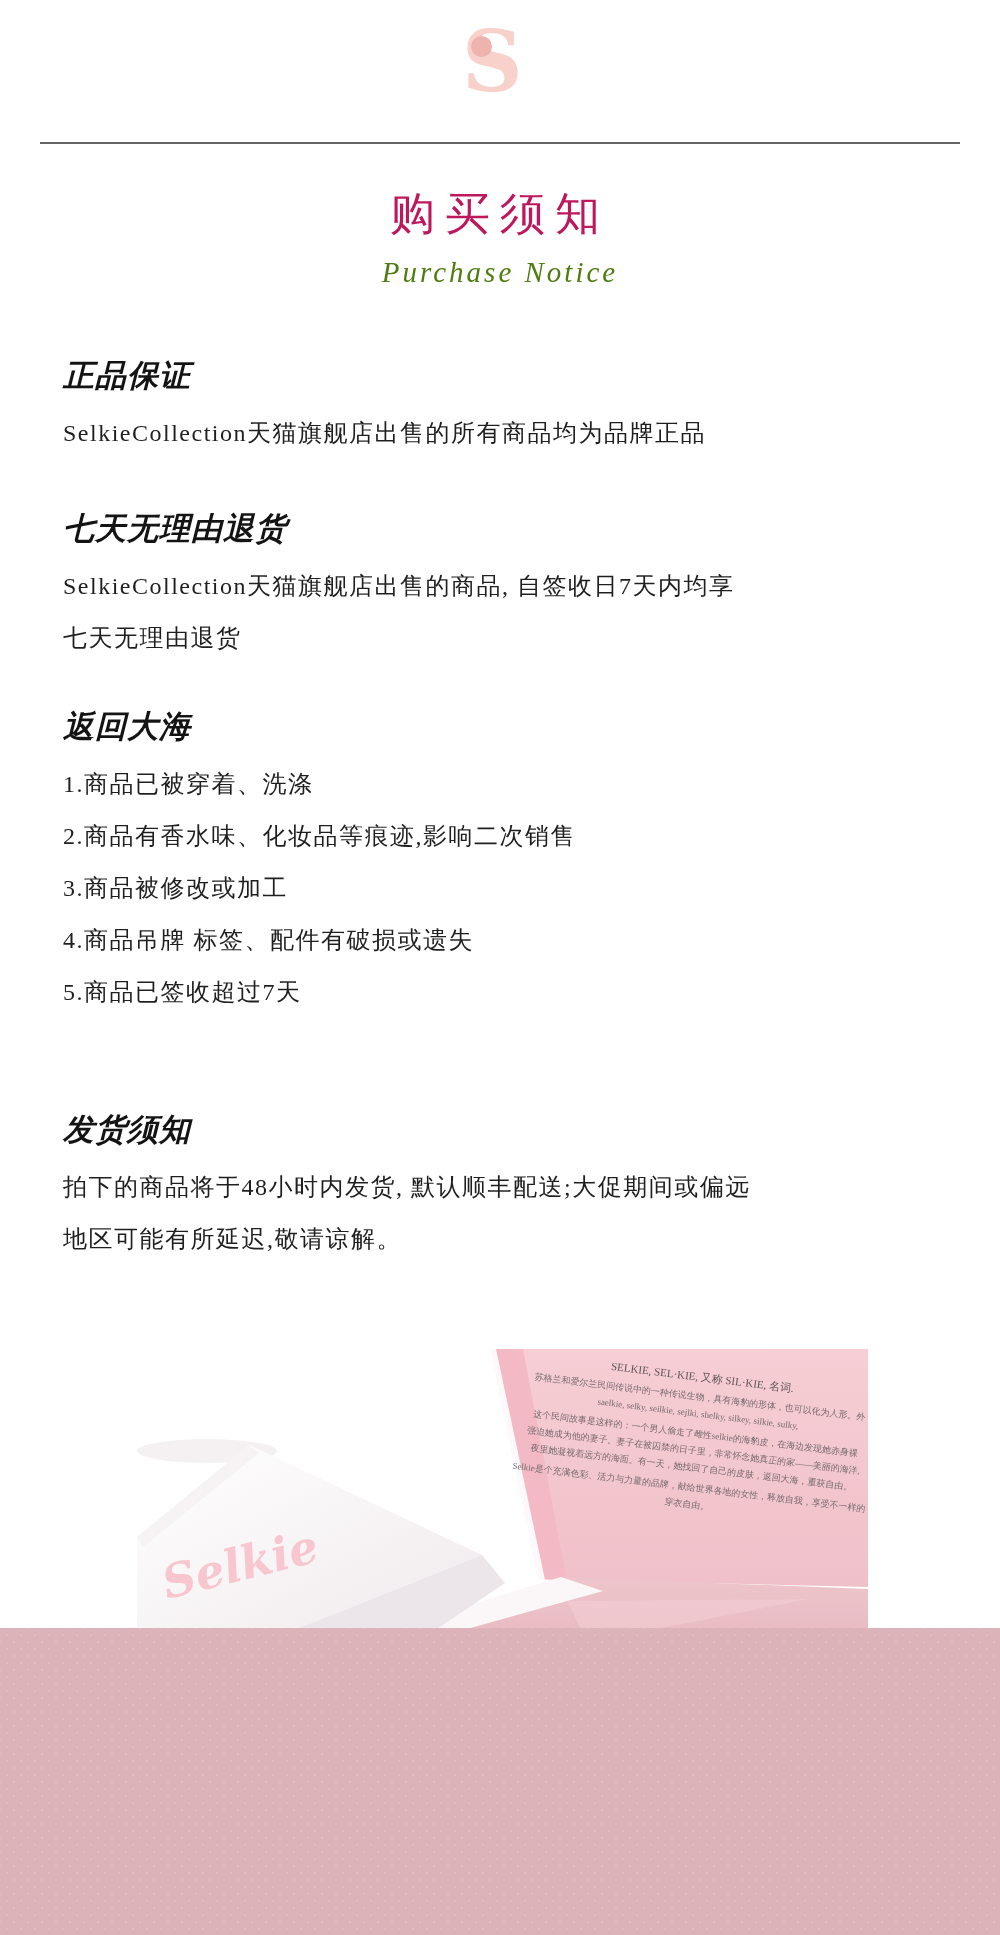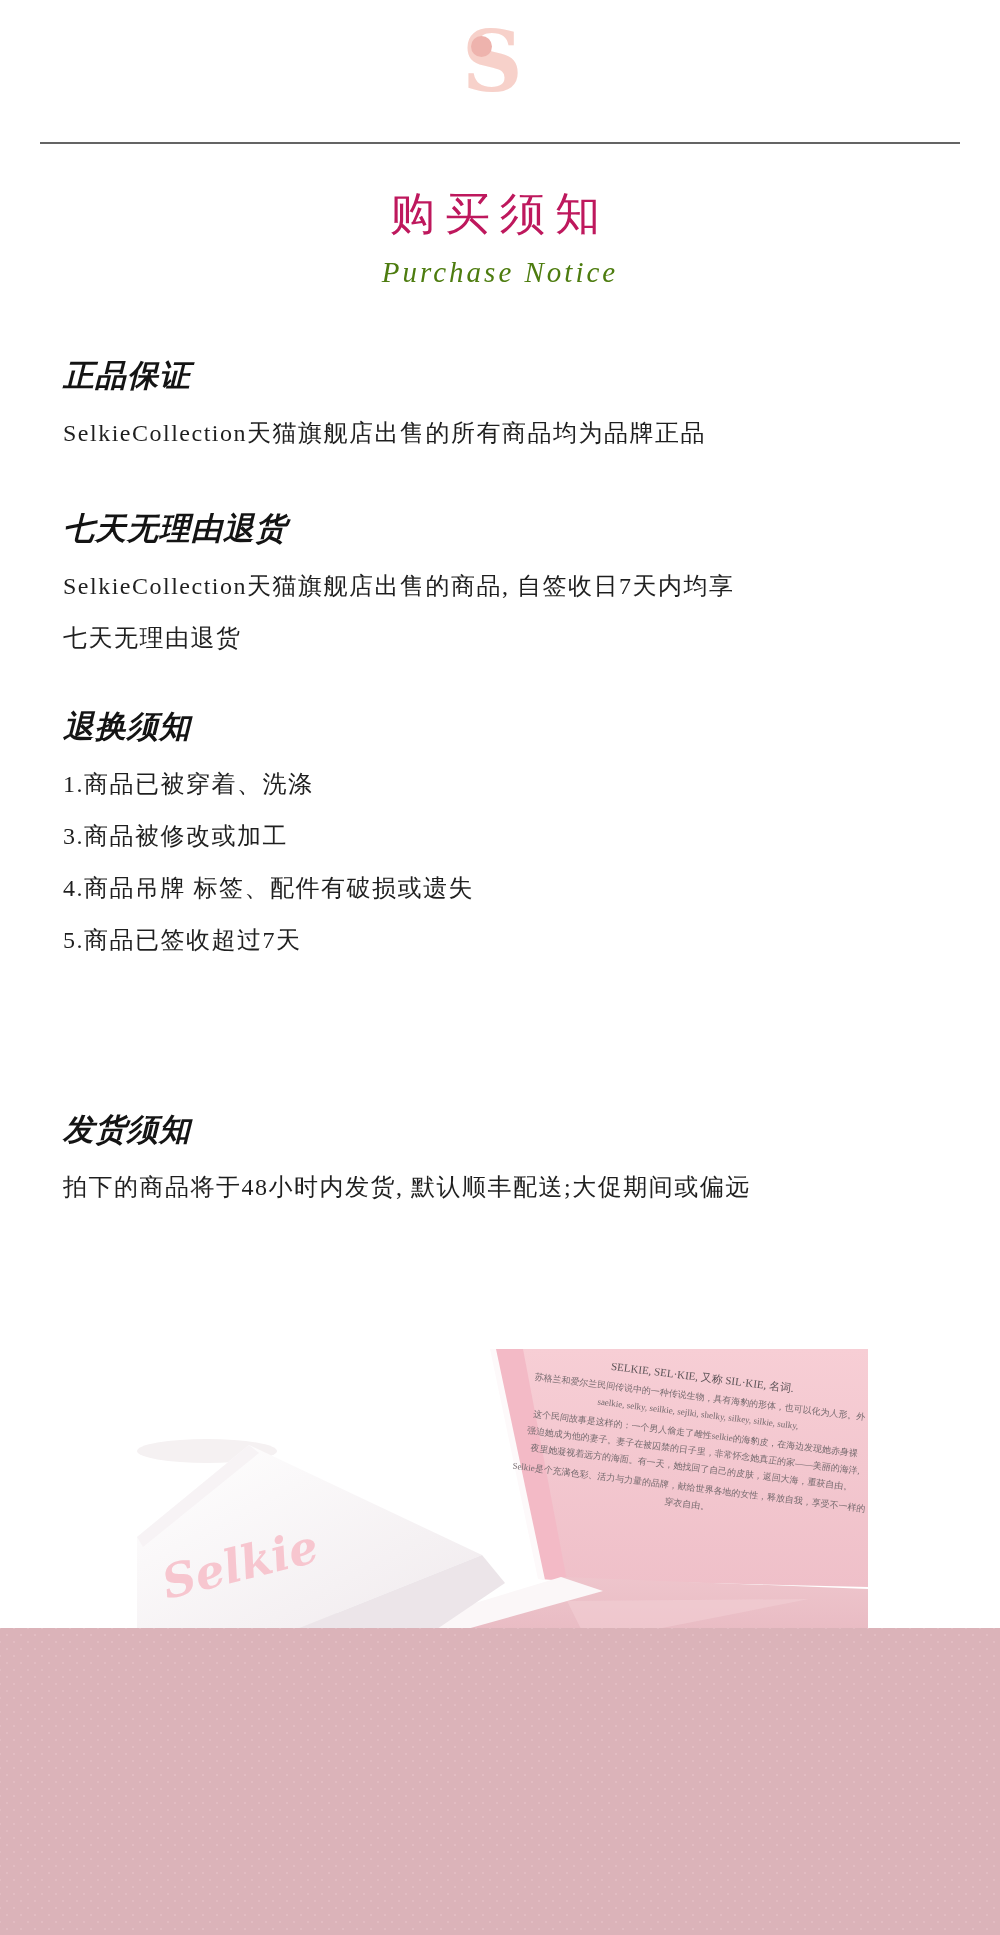--- a/index.html
+++ b/index.html
@@ -71,30 +71,32 @@
     <div class="ln">SelkieCollection天猫旗舰店出售的所有商品均为品牌正品</div>
   </div>
 
   <div class="section s2">
     <div class="h">七天无理由退货</div>
     <div class="ln">SelkieCollection天猫旗舰店出售的商品, 自签收日7天内均享</div>
     <div class="ln">七天无理由退货</div>
   </div>
 
   <div class="section s3">
-    <div class="h">退换须知</div>
+    <div class="h">返回大海</div>
     <div class="ln">1.商品已被穿着、洗涤</div>
+    <div class="ln">2.商品有香水味、化妆品等痕迹,影响二次销售</div>
     <div class="ln">3.商品被修改或加工</div>
     <div class="ln">4.商品吊牌 标签、配件有破损或遗失</div>
     <div class="ln">5.商品已签收超过7天</div>
   </div>
 
   <div class="section s4">
     <div class="h">发货须知</div>
     <div class="ln">拍下的商品将于48小时内发货, 默认顺丰配送;大促期间或偏远</div>
+    <div class="ln">地区可能有所延迟,敬请谅解。</div>
   </div>
 
   <div class="photo">
     <svg width="731" height="280" viewBox="0 0 731 280" xmlns="http://www.w3.org/2000/svg">
       <defs>
         <linearGradient id="lidGrad" x1="0" y1="0" x2="0" y2="1">
           <stop offset="0" stop-color="#f7ced5"></stop>
           <stop offset="1" stop-color="#efc0c9"></stop>
         </linearGradient>
         <linearGradient id="whiteGrad" x1="0" y1="0" x2="1" y2="1">

